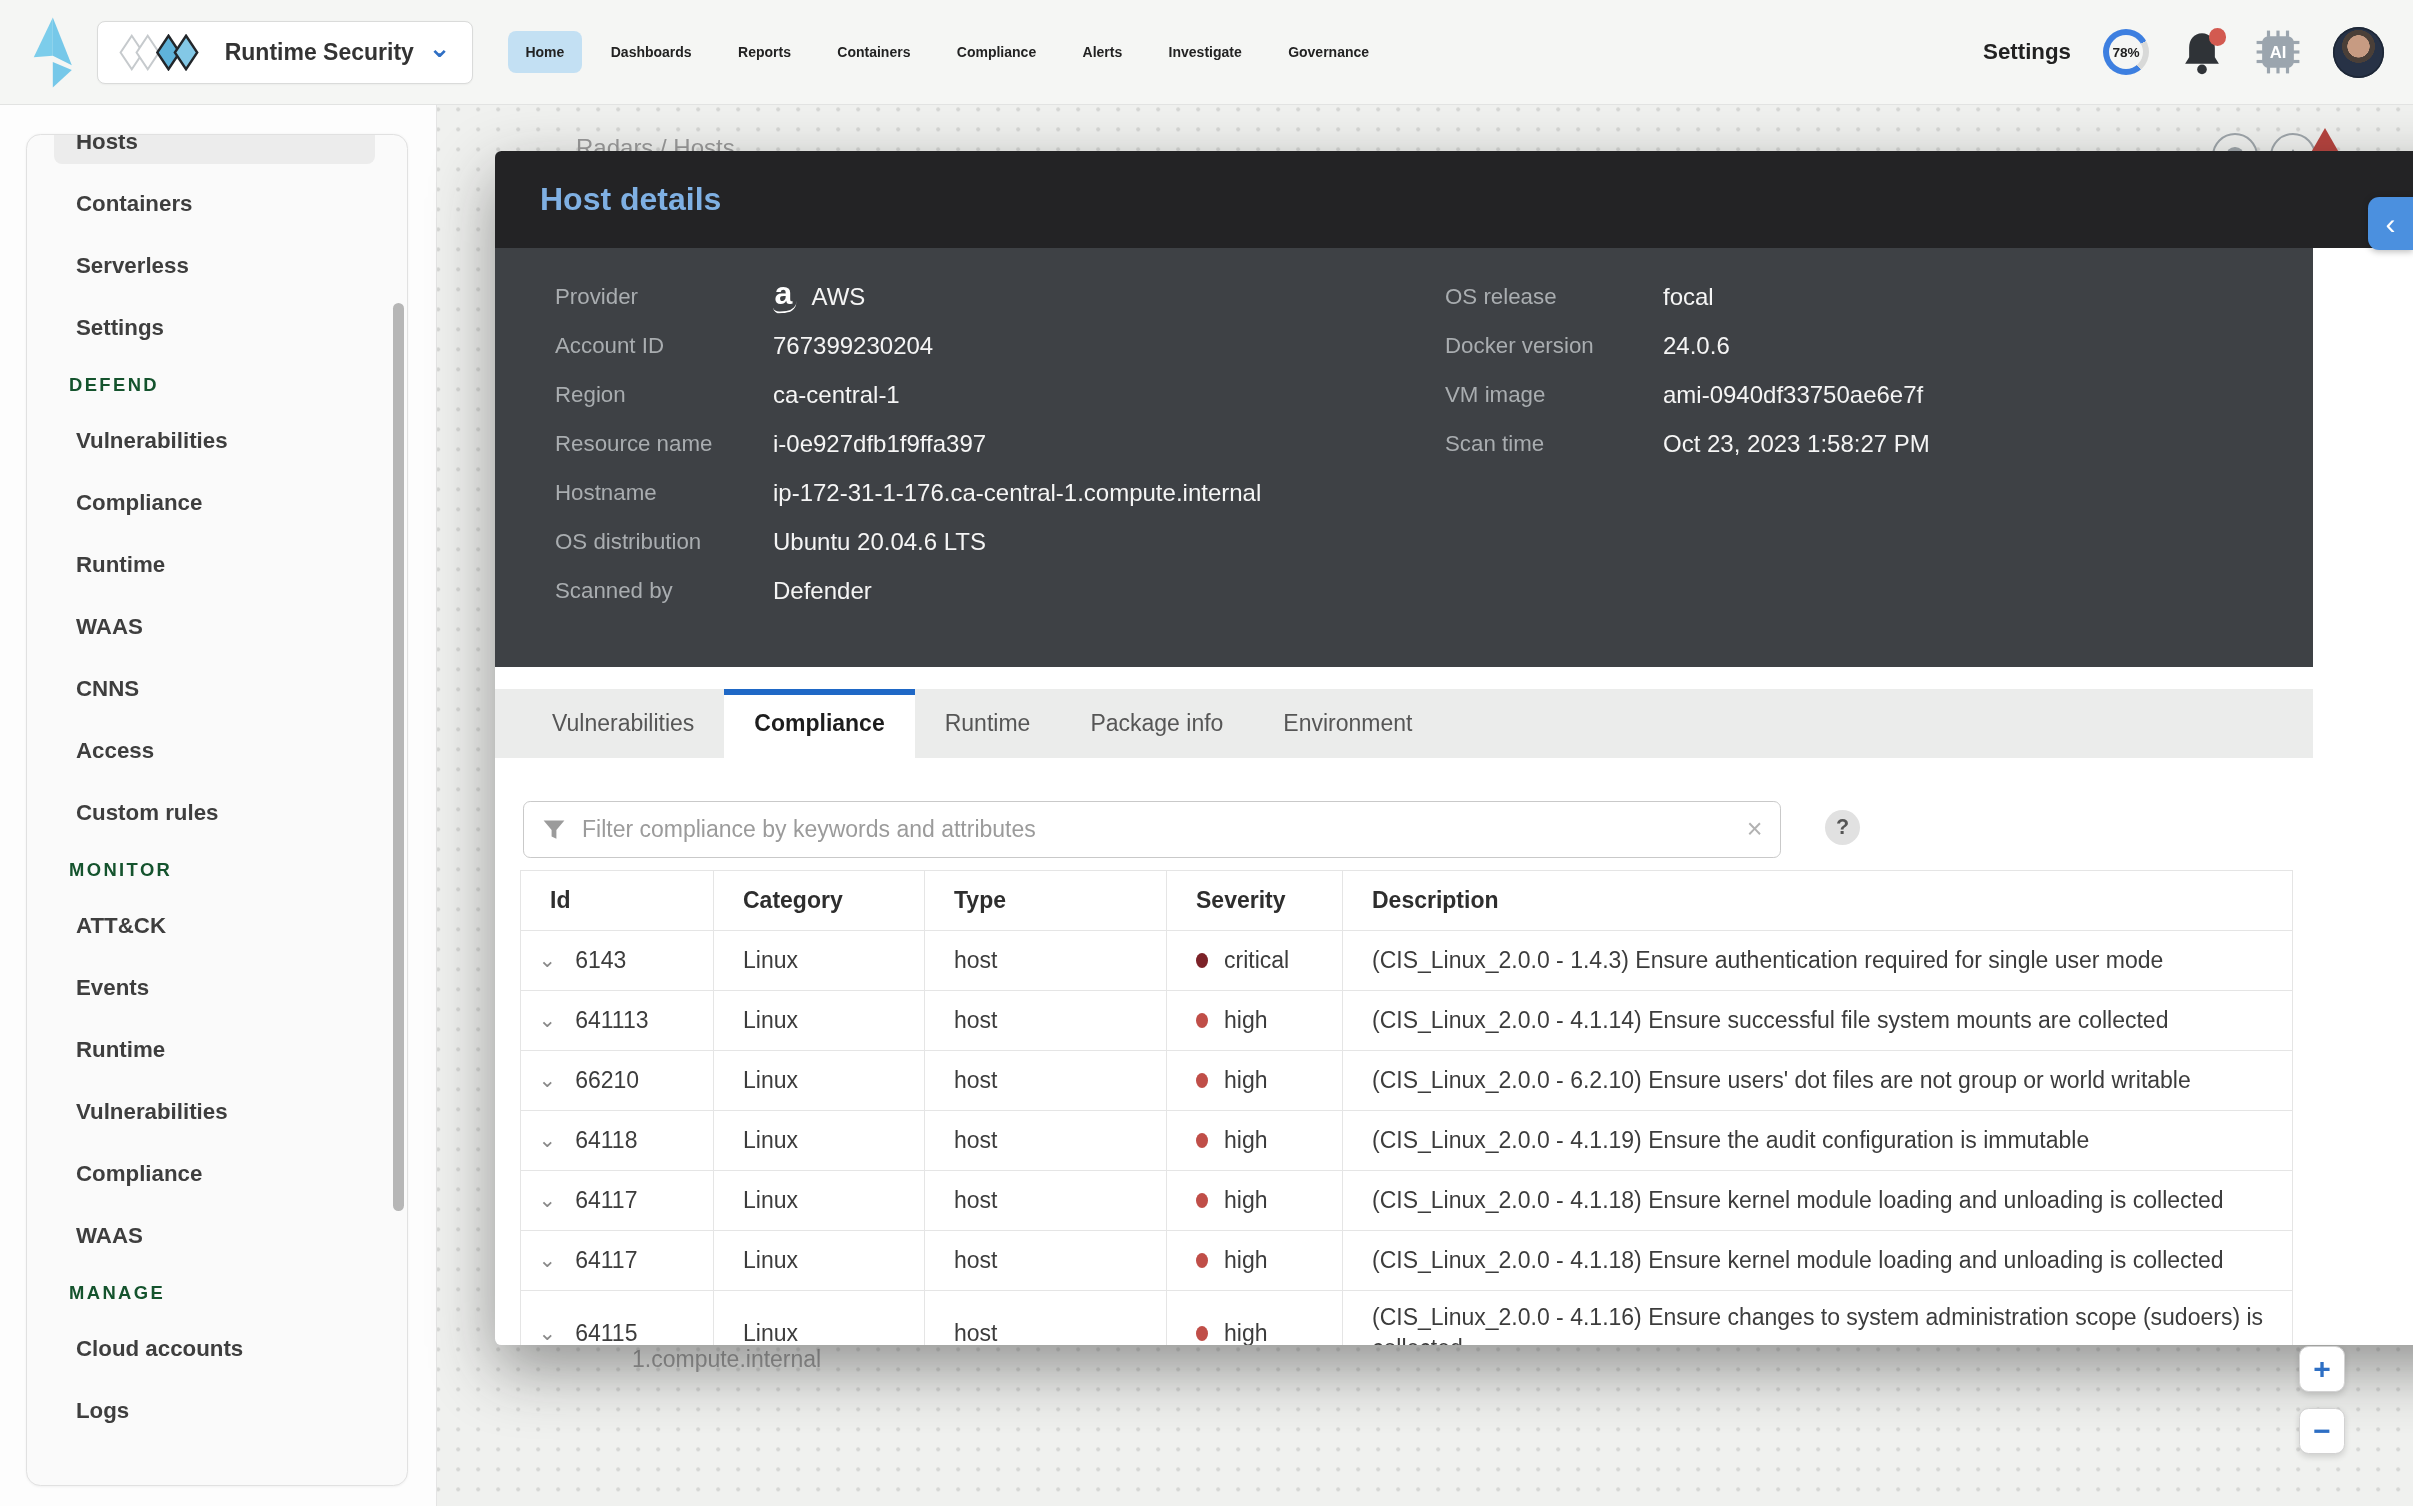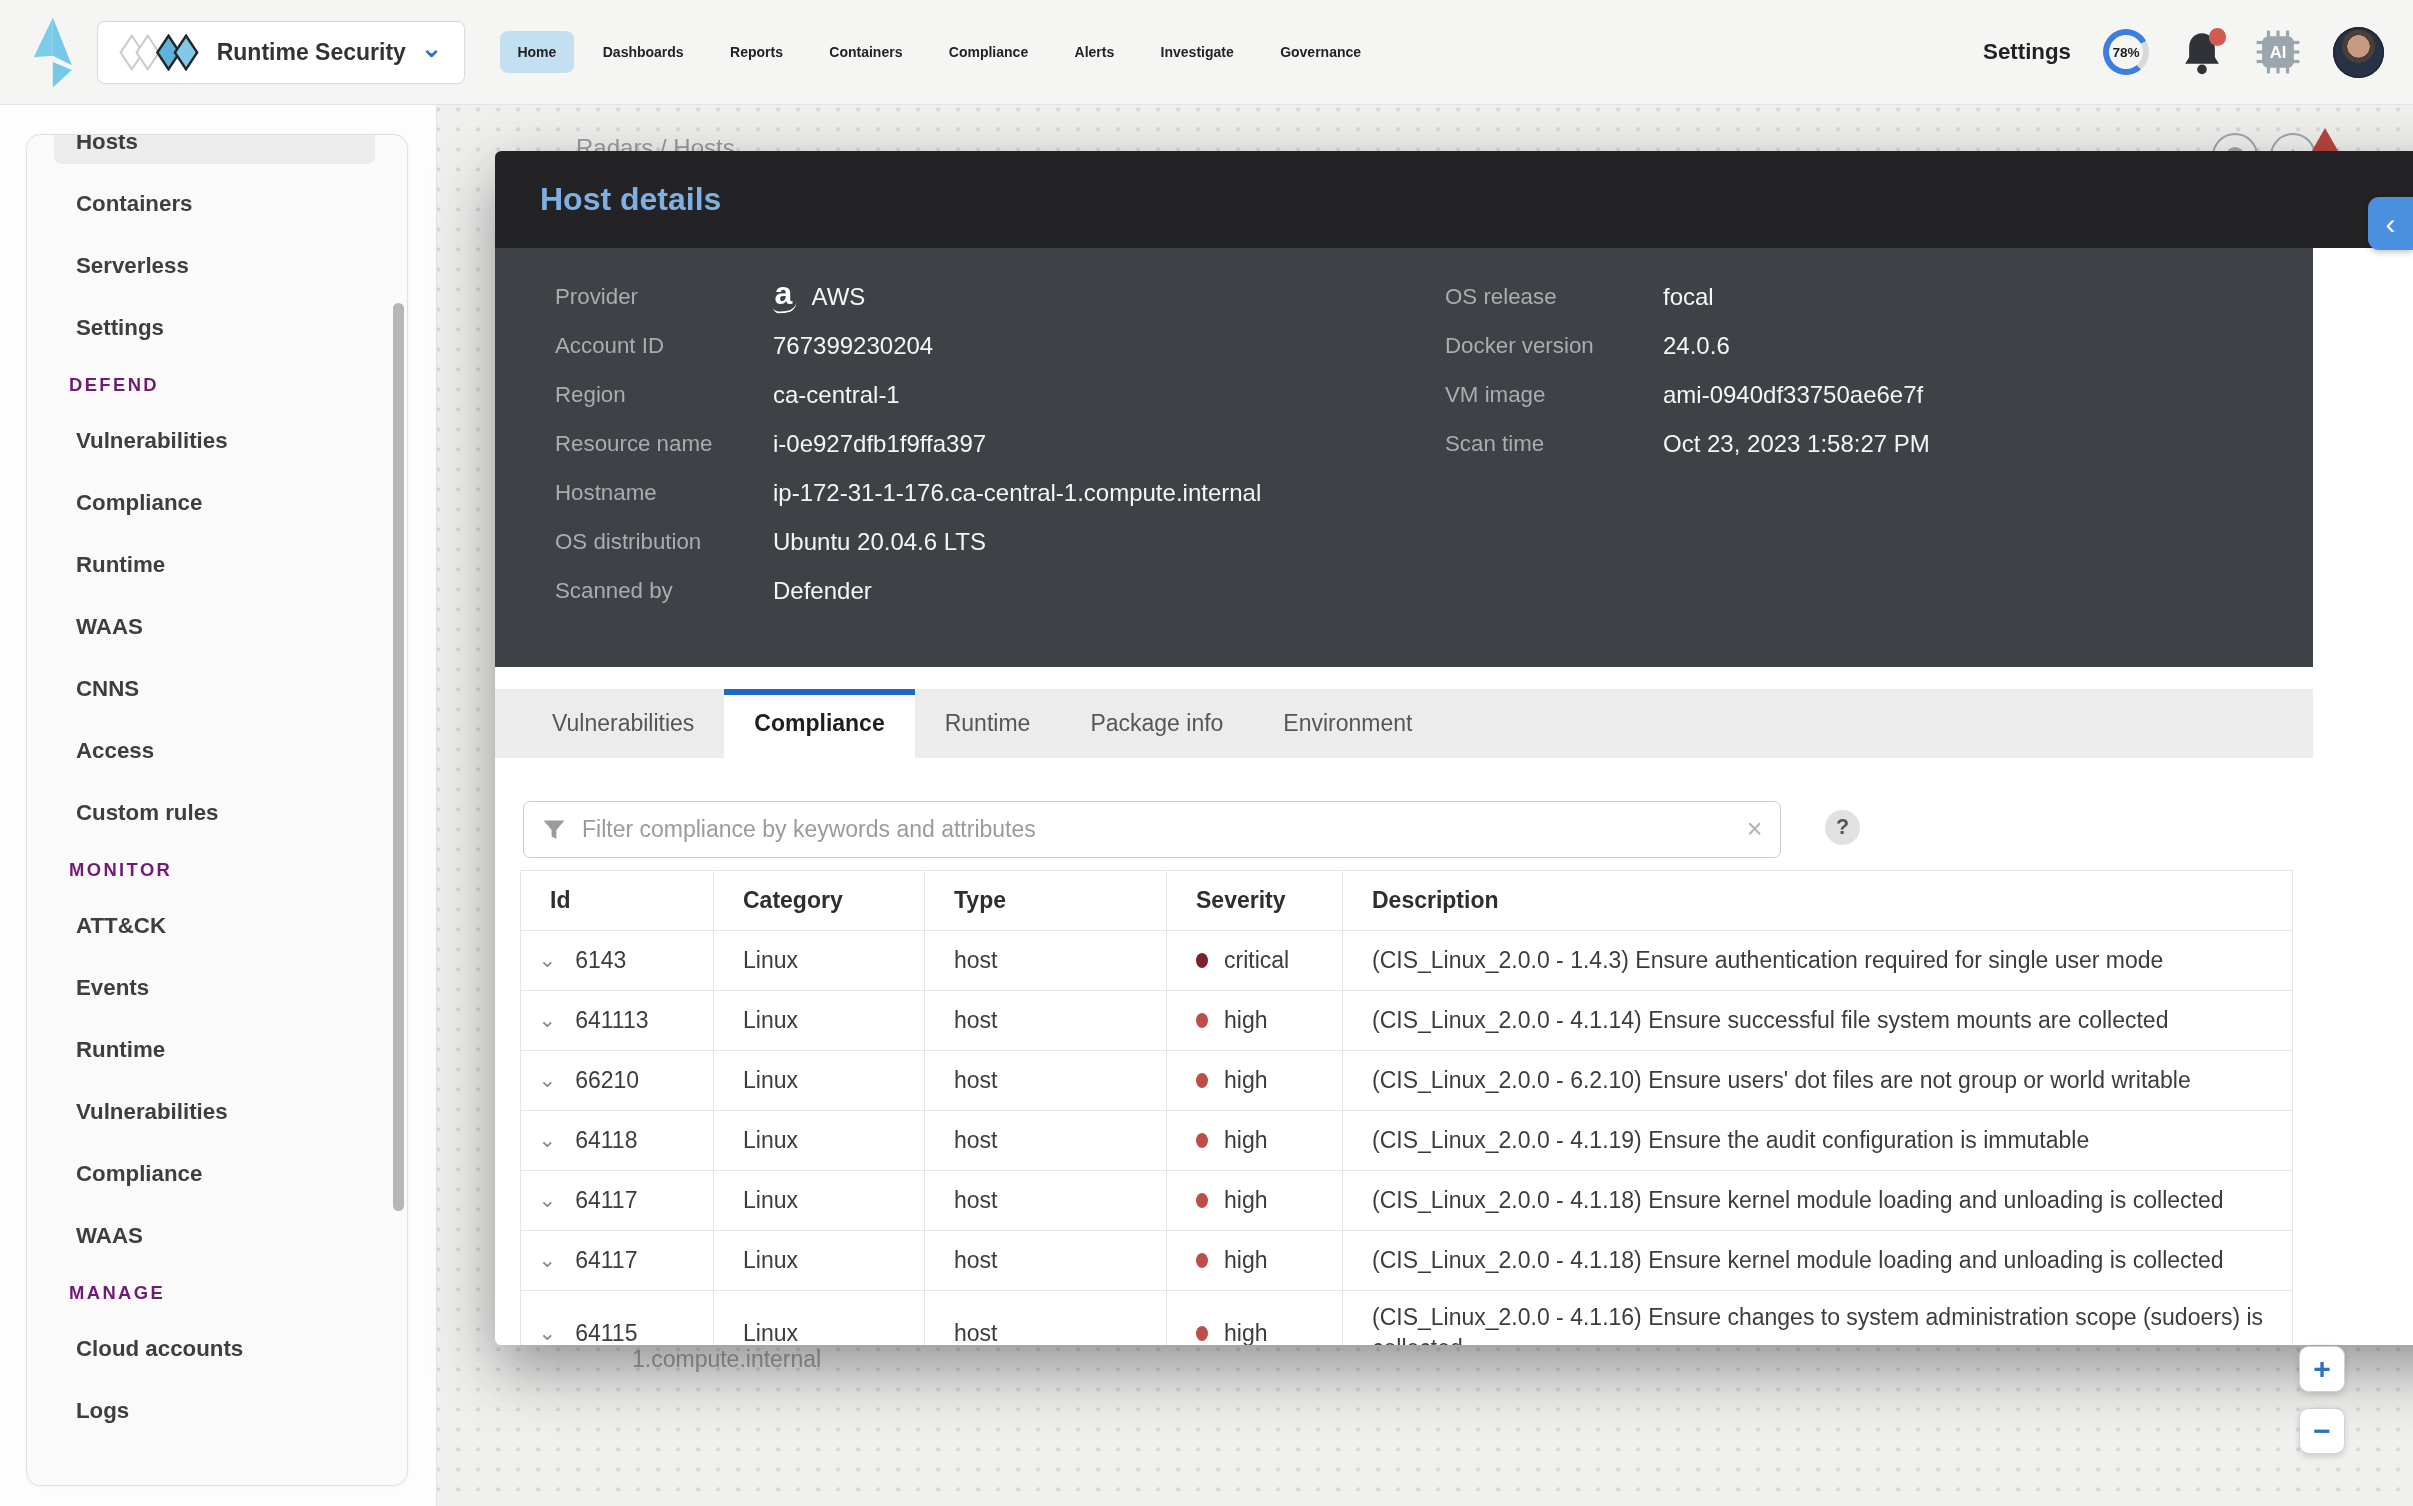--- a/index.html
+++ b/index.html
@@ -6,21 +6,21 @@
   #app{position:relative;width:2413px;height:1507px;overflow:hidden;
        font-family:"Liberation Sans","DejaVu Sans",sans-serif;color:#2d2d2d;}
 
   
   .topbar{position:absolute;left:0;top:0;width:2413px;height:105px;background:#f5f6f4;
           border-bottom:0.8px solid #e2e3e2;display:flex;align-items:center;box-sizing:border-box;
           padding:0 29px;z-index:20;}
   .brand-logo{width:46px;height:73px;margin-right:22.3px;flex:0 0 auto;}
   .switcher{display:flex;align-items:center;background:#fff;border:0.8px solid #dadbda;border-radius:8px;
             height:61px;padding:0 21px;gap:14.4px;box-shadow:0 0.8px 1.6px rgba(0,0,0,.04);}
-  .switcher-label{font-size:23px;font-weight:600;color:#333;}
+  .switcher-label{font-size:23px;font-weight:600;color:#333;margin-left:8px;}
   .switcher-chevron{font-size:27px;font-weight:700;color:#2f6fc4;line-height:1;margin-top:-6.4px;}
   .mainnav{display:flex;align-items:center;gap:11.2px;margin-left:35px;}
   .nav-item{font-size:14px;font-weight:600;color:#222;padding:12.8px 17.6px;border-radius:8px;white-space:nowrap;}
   .nav-item.active{background:#c3e0f3;}
   .top-right{margin-left:auto;display:flex;align-items:center;gap:32px;}
   .settings-link{font-size:22.3px;font-weight:600;color:#222;}
   .ring{width:46px;height:46px;border-radius:50%;
         background:conic-gradient(from 140deg,#3d7fe0 0 281deg,#d8d9d8 281deg 360deg);
         display:flex;align-items:center;justify-content:center;}
   .ring-inner{width:34px;height:34px;border-radius:50%;background:#f5f6f4;display:flex;
@@ -36,21 +36,21 @@
         border-right:0.8px solid #e4e4e4;box-sizing:border-box;}
   .side-card{position:absolute;left:26px;top:29px;width:382px;height:1352px;background:#fafafa;
              border:0.8px solid #e1e1e1;border-radius:14.4px;overflow:hidden;box-sizing:border-box;
              box-shadow:0 0.8px 2.4px rgba(0,0,0,.05);}
   .side-list{margin-top:-24px;}
   .side-row{display:flex;align-items:center;box-sizing:border-box;padding:0 32px 0 49px;}
   .side-row.item{height:62px;}
   .side-row.header{height:51px;padding-left:42px;}
   .side-row .lbl{display:flex;align-items:center;height:43px;border-radius:8px;flex:1;
                  margin-left:-22.3px;padding-left:22.3px;font-size:22.3px;font-weight:600;color:#3e3e3e;}
-  .side-row.header .lbl{font-size:18.4px;font-weight:700;color:#701a75;letter-spacing:2.4px;margin-left:-12.8px;padding-left:12.8px;}
+  .side-row.header .lbl{font-size:18.4px;font-weight:700;color:#14532d;letter-spacing:2.4px;margin-left:-12.8px;padding-left:12.8px;}
   .side-row.selected .lbl{background:#ececec;}
   .side-scrollthumb{position:absolute;right:3.2px;top:168px;width:10.4px;height:908px;background:#b6b6b6;border-radius:5.6px;}
 
   
   .content{position:absolute;left:437px;top:105px;right:0;bottom:0;background-color:#f0f1ef;
            background-image:radial-gradient(#d6d7d5 1.8px,transparent 2.2px);
            background-size:20px 20px;background-position:11.2px 14.4px;}
 
   
   .bg-breadcrumb{position:absolute;left:576px;top:134px;font-size:24px;color:#9a9a9a;z-index:2;text-decoration:underline;}

